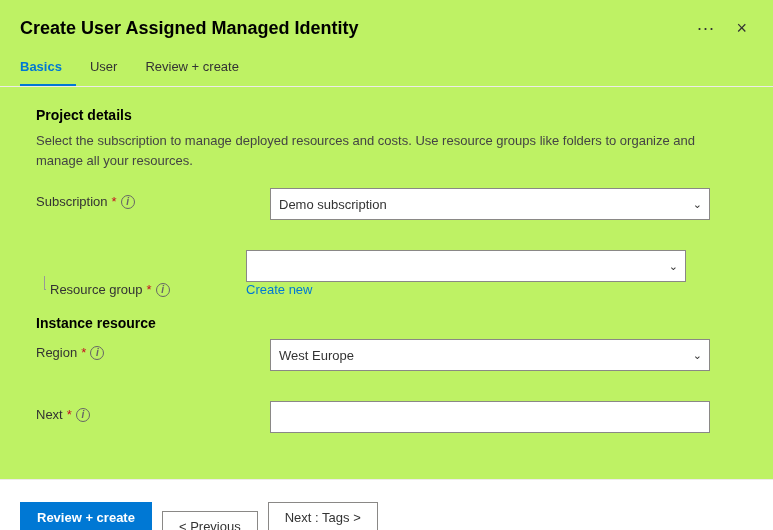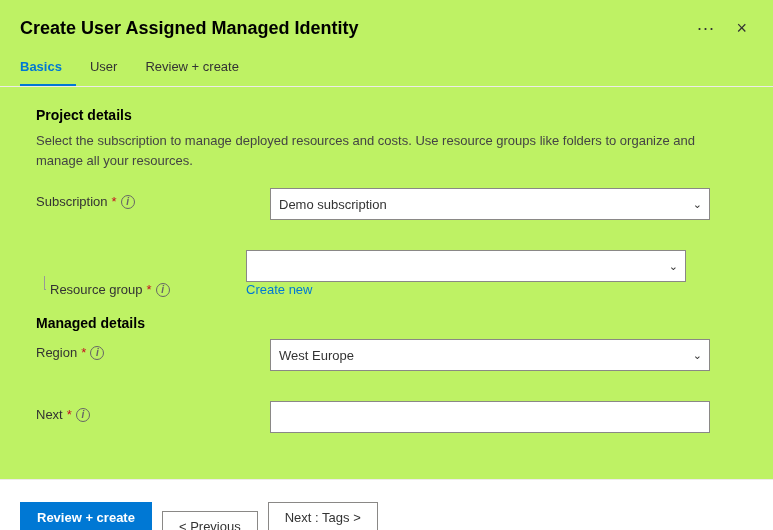--- a/index.html
+++ b/index.html
@@ -284,21 +284,21 @@
           <select class="select-box">
             <option value=""></option>
           </select>
           <span class="chevron">⌄</span>
         </div>
         <a class="create-new-link">Create new</a>
       </div>
     </div>
 
     <div class="instance-section">
-      <div class="section-title">Managed details</div>
+      <div class="section-title">Instance resource</div>
 
       <div class="form-row">
         <div class="form-label">
           <span>Region</span>
           <span class="required">*</span>
           <span class="info-icon" title="Region information">i</span>
         </div>
         <div class="form-control">
           <div class="select-wrapper">
             <select class="select-box"><option value="West Europe">West Europe</option><option value="East US">East US</option><option value="North Europe">North Europe</option></select>

